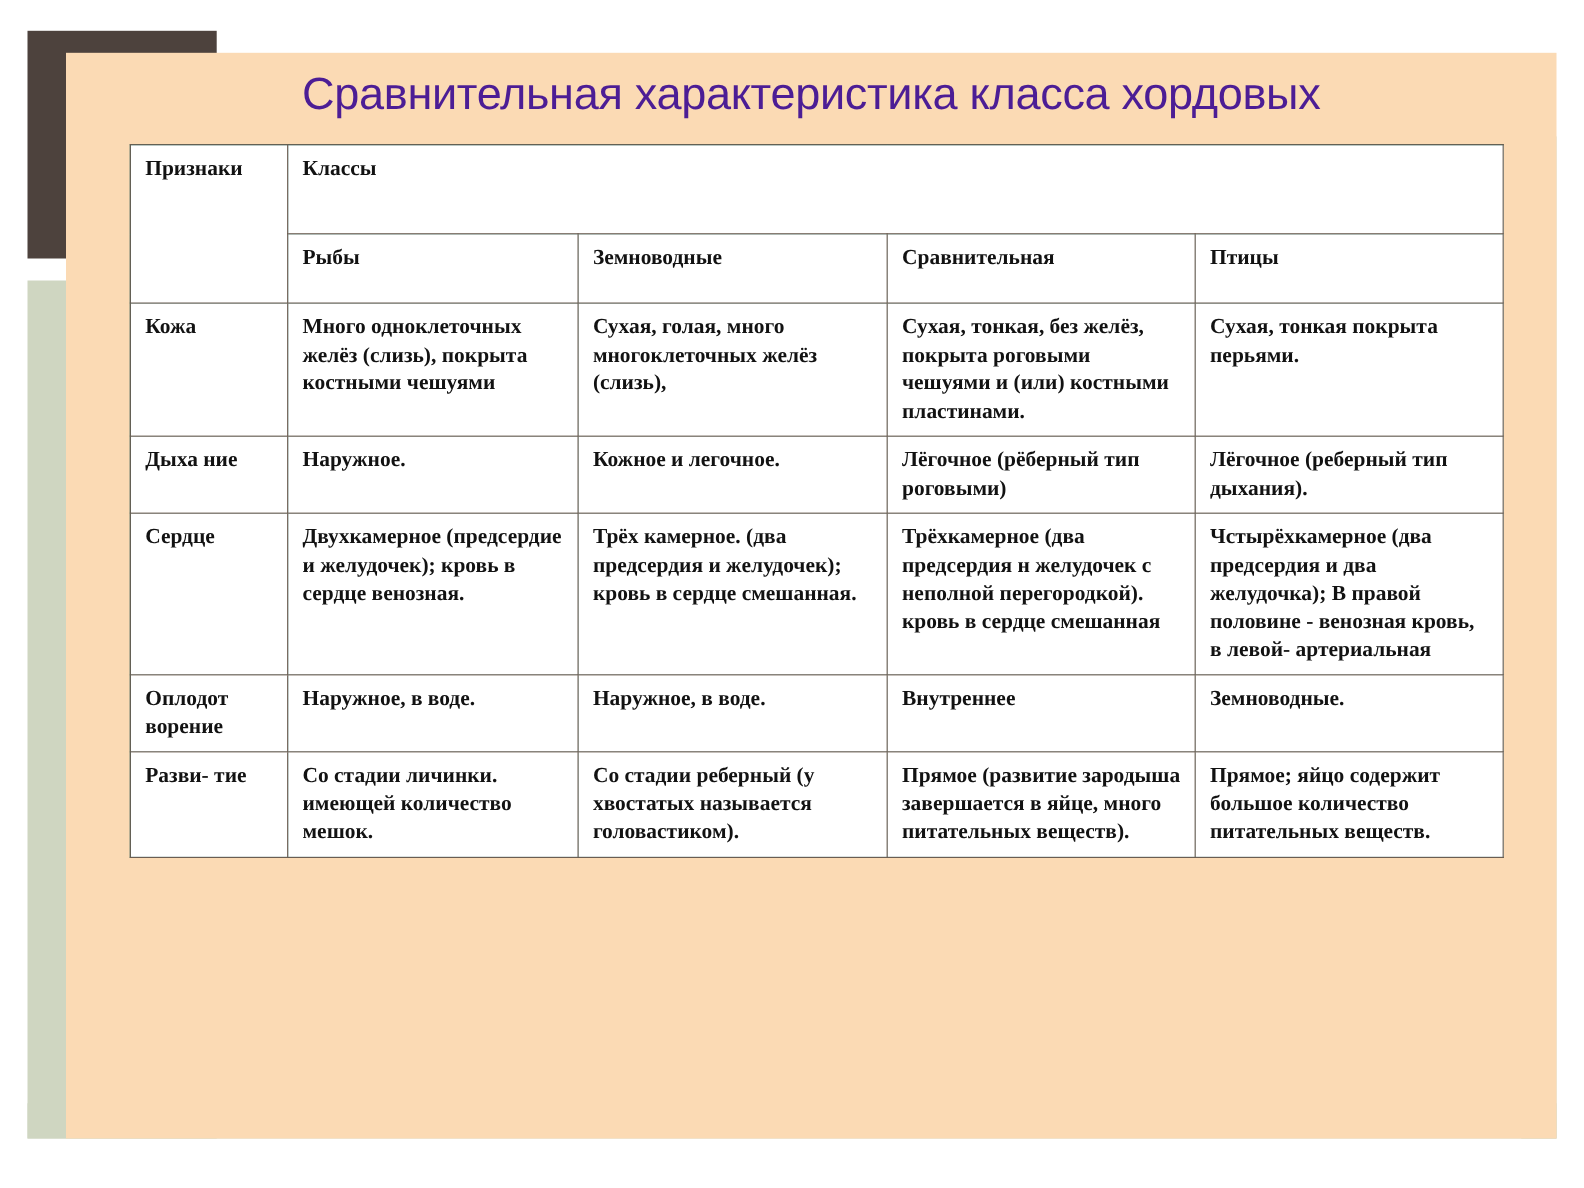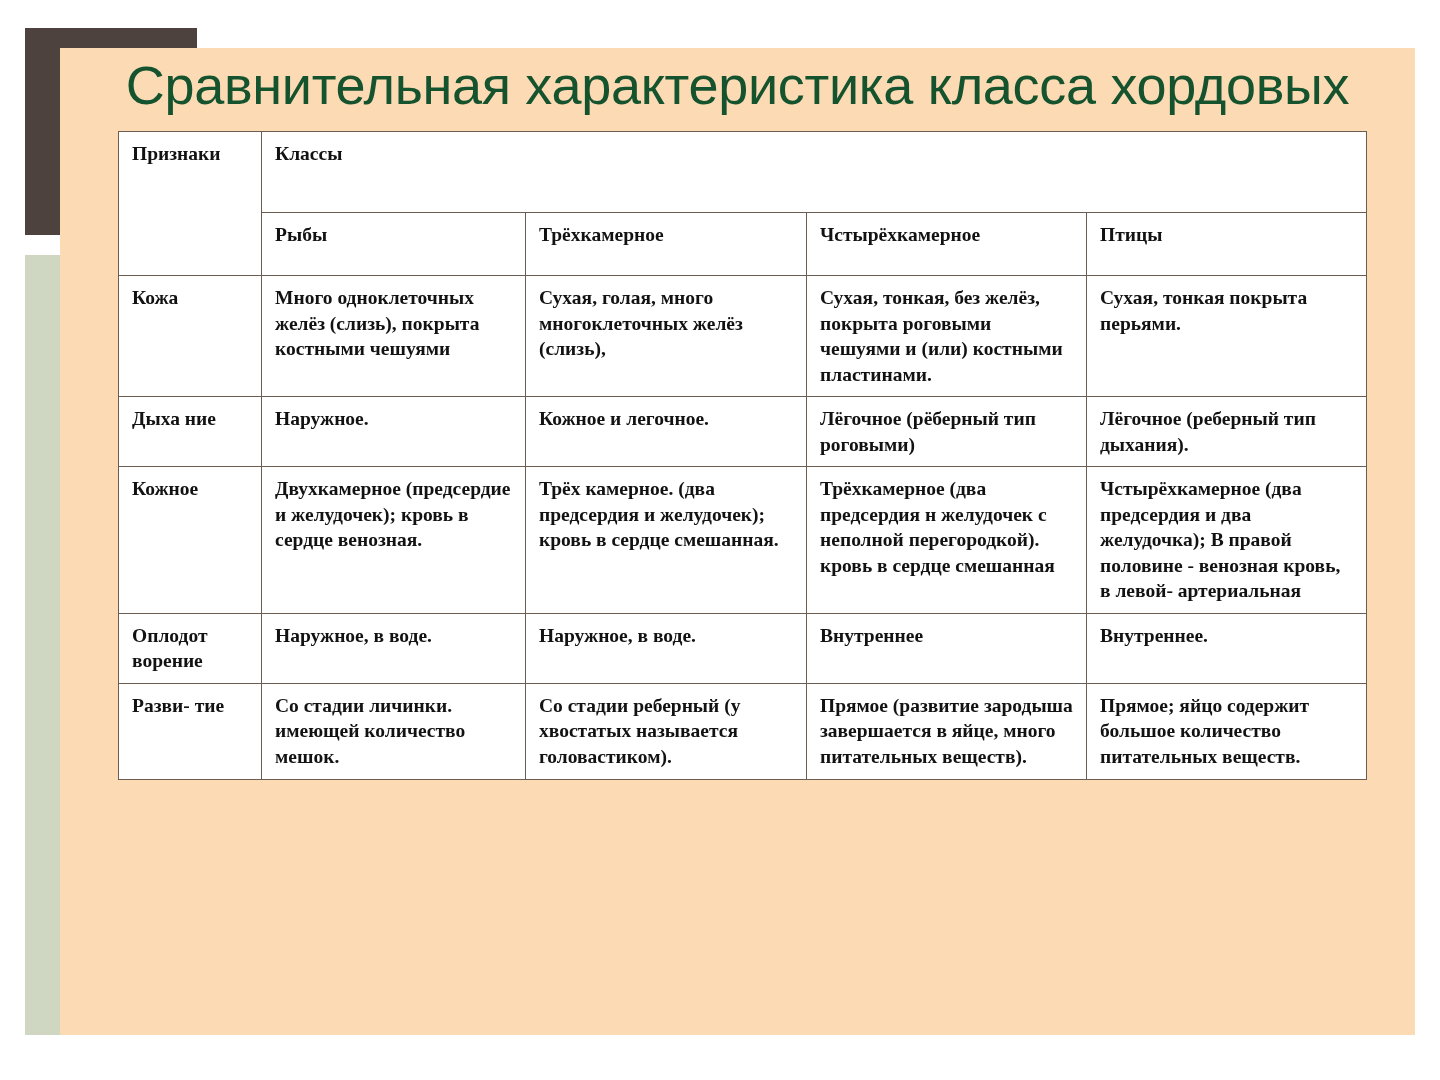--- a/index.html
+++ b/index.html
@@ -30,21 +30,21 @@
   
   #slide-panel{
     position:absolute;left:60px;top:48px;width:1355px;height:987px;
     background:#fbdab4;
   }
   
   #slide-title{
     position:absolute;left:60px;top:48px;width:1355px;height:74px;
     display:flex;align-items:center;justify-content:center;
     font-family:"Liberation Sans", sans-serif;
-    font-size:54px;font-weight:400;color:#14532d;
+    font-size:41px;font-weight:400;color:#4c1d95;
     letter-spacing:-0.3px;white-space:nowrap;
   }
   
   #comparison-table{
     position:absolute;left:118px;top:131px;
     width:1248px;
     border-collapse:collapse;
     background:#0f766e;
     table-layout:fixed;
   }
@@ -109,55 +109,55 @@
       <col class="col-rept">
       <col class="col-bird">
   </colgroup>
   <tbody>
     <tr>
       <td class="hdr-признаки" rowspan="2">Признаки</td>
       <td class="th-classes h-tall-1" colspan="4">Классы</td>
     </tr>
     <tr>
       <td class="th-group h-tall-2">Рыбы</td>
-      <td class="th-group h-tall-2">Трёхкамерное</td>
-      <td class="th-group h-tall-2">Чстырёхкамерное</td>
+      <td class="th-group h-tall-2">Земноводные</td>
+      <td class="th-group h-tall-2">Сравнительная</td>
       <td class="th-group h-tall-2">Птицы</td>
     </tr>
 
     <tr>
       <td class="cell-feature">Кожа</td>
       <td>Много одноклеточных желёз (слизь), покрыта костными чешуями</td>
       <td>Сухая, голая, много многоклеточных желёз (слизь),</td>
       <td>Сухая, тонкая, без желёз, покрыта роговыми чешуями и (или) костными пластинами.</td>
       <td class="birds-col">Сухая, тонкая покрыта перьями.</td>
     </tr>
 
     <tr>
       <td class="cell-feature">Дыха ние</td>
       <td>Наружное.</td>
       <td>Кожное и легочное.</td>
       <td>Лёгочное (рёберный тип роговыми)</td>
       <td class="birds-col">Лёгочное (реберный тип дыхания).</td>
     </tr>
 
     <tr>
-      <td class="cell-feature">Кожное</td>
+      <td class="cell-feature">Сердце</td>
       <td>Двухкамерное (предсердие и желудочек); кровь в сердце венозная.</td>
       <td>Трёх камерное. (два предсердия и желудочек); кровь в сердце смешанная.</td>
       <td>Трёхкамерное (два предсердия н желудочек с неполной перегородкой). кровь в сердце смешанная</td>
       <td class="birds-col">Чстырёхкамерное (два предсердия и два желудочка); В правой половине - венозная кровь, в левой- артериальная</td>
     </tr>
 
     <tr>
       <td class="cell-feature small">Оплодот ворение</td>
       <td>Наружное, в воде.</td>
       <td>Наружное, в воде.</td>
       <td>Внутреннее</td>
-      <td class="birds-col">Внутреннее.</td>
+      <td class="birds-col">Земноводные.</td>
     </tr>
 
     <tr>
       <td class="cell-feature">Разви- тие</td>
       <td>Со стадии личинки. имеющей количество мешок.</td>
       <td>Со стадии реберный (у хвостатых называется головастиком).</td>
       <td>Прямое (развитие зародыша завершается в яйце, много питательных веществ).</td>
       <td class="birds-col">Прямое; яйцо содержит большое количество питательных веществ.</td>
     </tr>
   </tbody>

